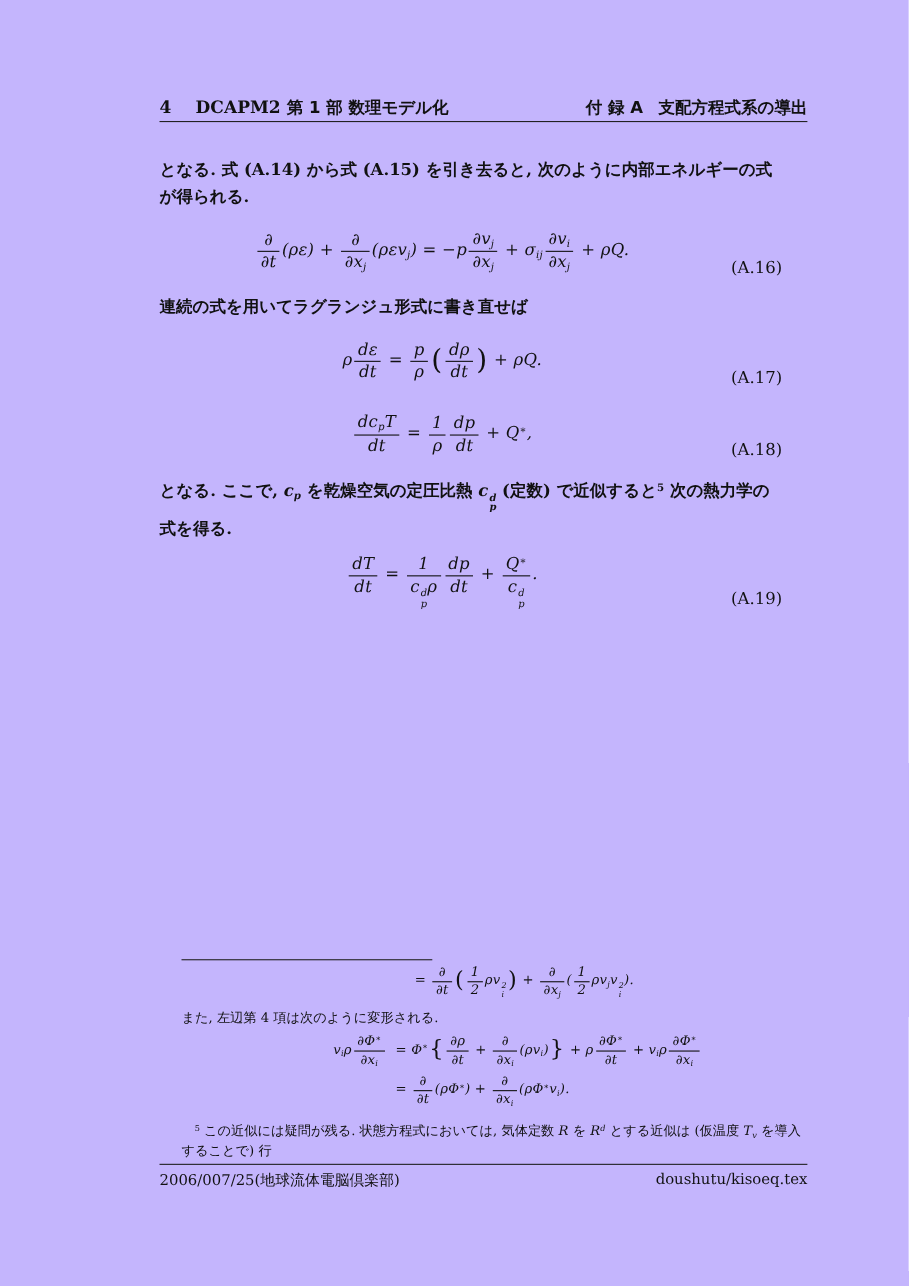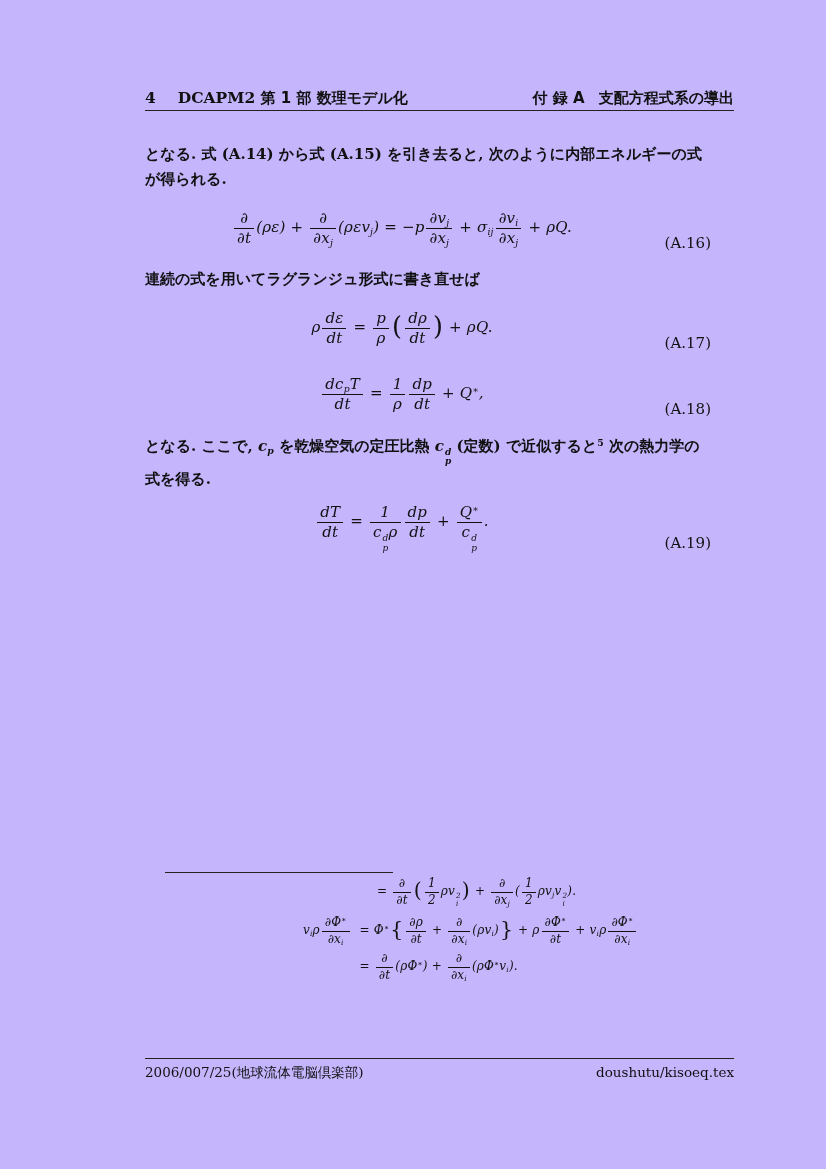--- a/index.html
+++ b/index.html
@@ -120,29 +120,31 @@
     <div class="fn-rule"></div>
 
     <div class="fn-cont-eq eq">=  <span class="frac"><span class="fnum">∂</span><span class="fden">∂t</span></span><span class="big">(</span><span class="frac"><span class="fnum">1</span><span class="fden">2</span></span>ρv<span class="ss">
           <span>2</span>
           <span>i</span>
         </span><span class="big">)</span> + <span class="frac"><span class="fnum">∂</span><span class="fden">∂x<sub>j</sub></span></span>(<span class="frac"><span class="fnum">1</span><span class="fden">2</span></span>ρv<sub>j</sub>v<span class="ss">
           <span>2</span>
           <span>i</span>
         </span>).</div>
 
+    <div class="fn-text">また, 左辺第 4 項は次のように変形される.</div>
 
     <div class="fn-eq2">
       <span class="lhs eq">v<sub>i</sub>ρ<span class="frac"><span class="fnum">∂Φ<sup>∗</sup></span><span class="fden">∂x<sub>i</sub></span></span></span>
       <span class="eq">=  Φ<sup>∗</sup><span class="big">{</span><span class="frac"><span class="fnum">∂ρ</span><span class="fden">∂t</span></span> + <span class="frac"><span class="fnum">∂</span><span class="fden">∂x<sub>i</sub></span></span>(ρv<sub>i</sub>)<span class="big">}</span> + ρ<span class="frac"><span class="fnum">∂Φ<sup>∗</sup></span><span class="fden">∂t</span></span> + v<sub>i</sub>ρ<span class="frac"><span class="fnum">∂Φ<sup>∗</sup></span><span class="fden">∂x<sub>i</sub></span></span></span>
       <span class="lhs"></span>
       <span class="eq">=  <span class="frac"><span class="fnum">∂</span><span class="fden">∂t</span></span>(ρΦ<sup>∗</sup>) + <span class="frac"><span class="fnum">∂</span><span class="fden">∂x<sub>i</sub></span></span>(ρΦ<sup>∗</sup>v<sub>i</sub>).</span>
     </div>
 
     <div class="fn5">
+      <div class="l1"><sup>5</sup> この近似には疑問が残る. 状態方程式においては, 気体定数 <span class="mi">R</span> を <span class="mi">R<sup>d</sup></span> とする近似は (仮温度 <span class="mi">T<sub>v</sub></span> を導入することで) 行</div>
     </div>
   </div>
 
   <div class="ftr-rule"></div>
   <div class="ftr">
     <span>2006/007/25(地球流体電脳倶楽部)</span>
     <span>doushutu/kisoeq.tex</span>
   </div>
 
 </div>

